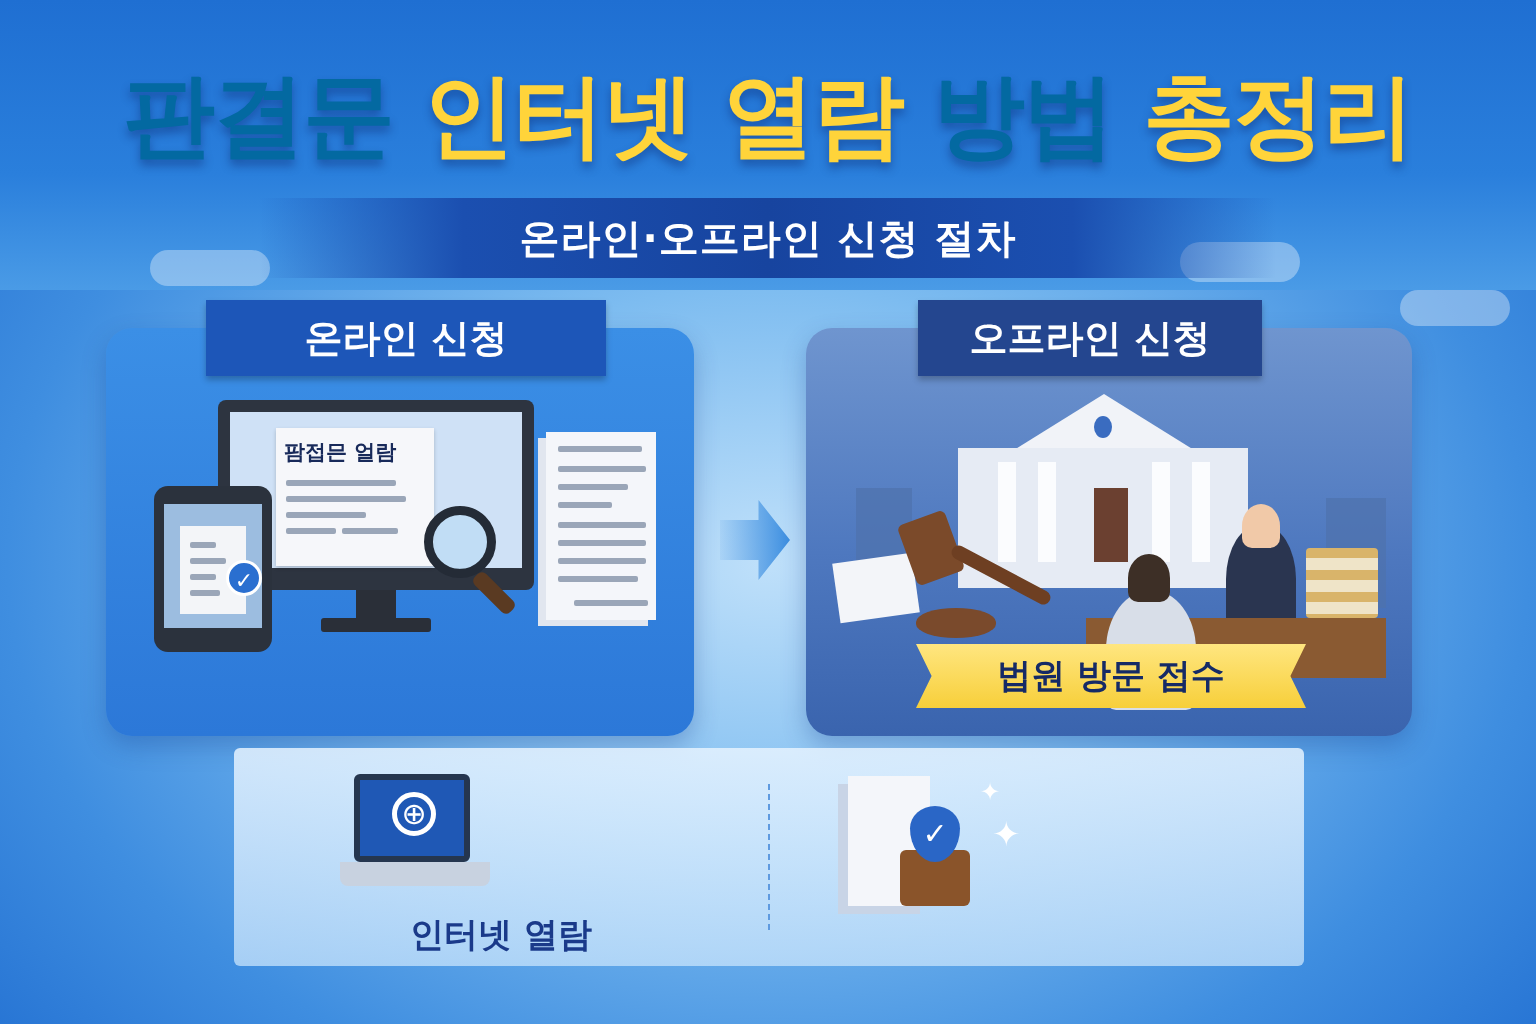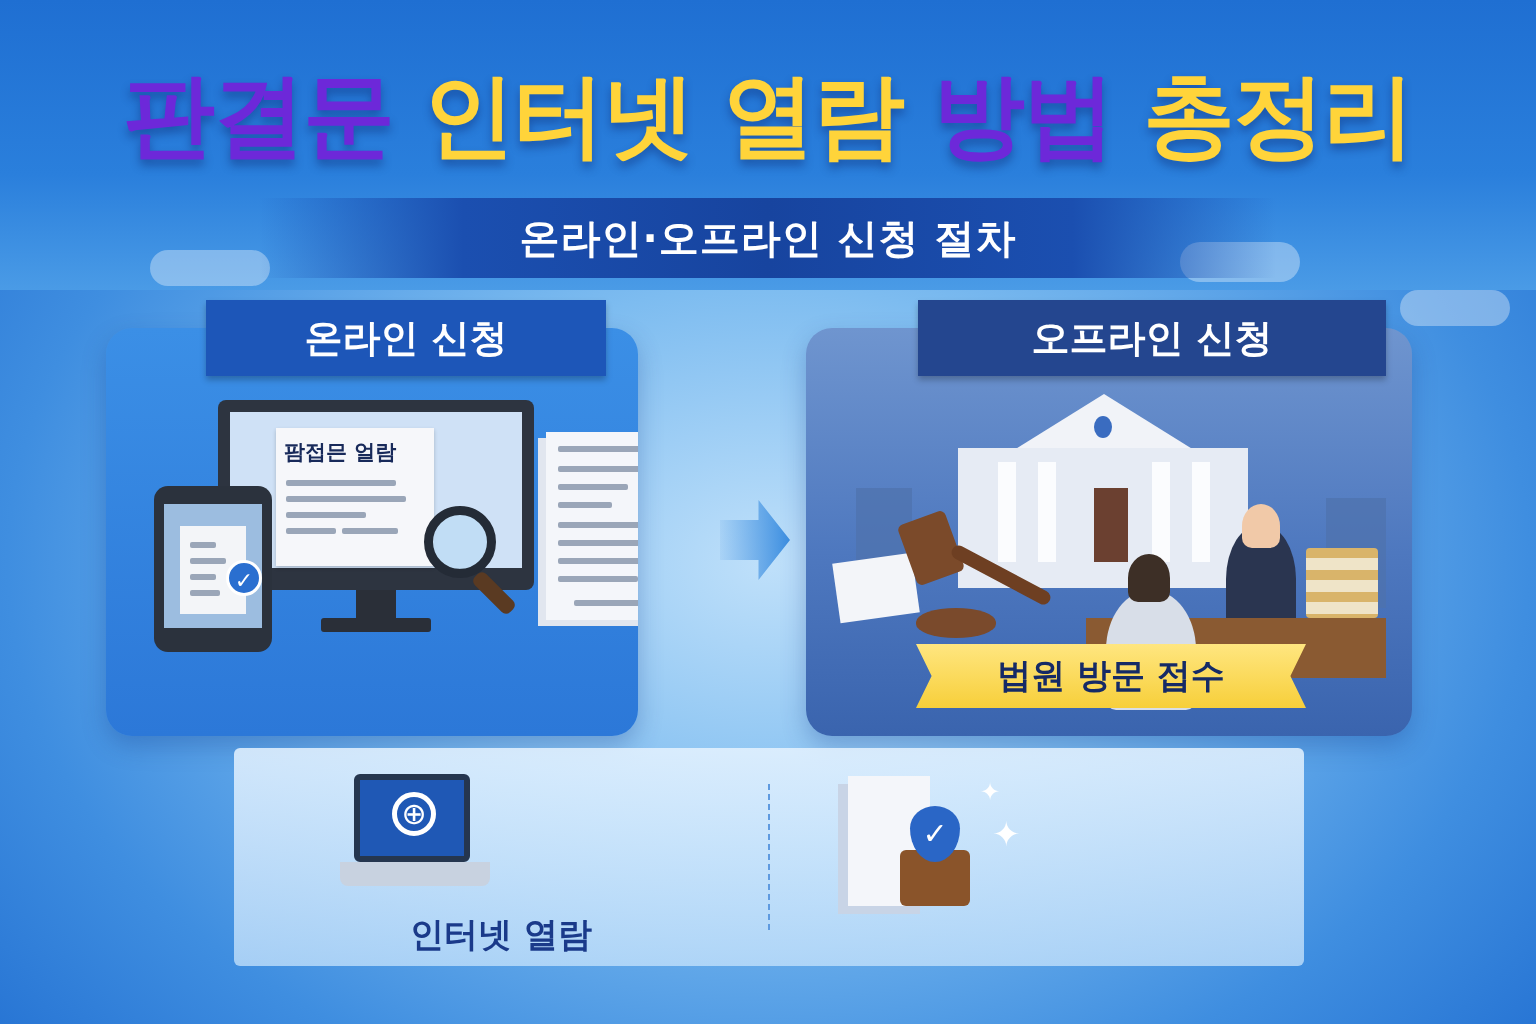--- a/index.html
+++ b/index.html
@@ -12,34 +12,34 @@
   .top-band {
     position: absolute; left: 0; top: 0; width: 1536px; height: 290px;
     background: linear-gradient(180deg, #1f6fd2 0%, #2a7fdc 60%, #4a9be6 100%);
   }
   .cloud { position: absolute; background: rgba(255,255,255,0.35); border-radius: 50px; }
   .title {
     position: absolute; left: 0; top: 70px; width: 1536px; text-align: center;
     font-weight: bold; font-size: 92px; letter-spacing: -2px; line-height: 1;
     text-shadow: 0 6px 10px rgba(10,40,110,0.45);
   }
-  .title .w { color: #6d28d9; }
+  .title .w { color: #0369a1; }
   .title .y { color: #ffd43a; }
   .subtitle-band {
     position: absolute; left: 260px; top: 198px; width: 1016px; height: 80px;
     background: linear-gradient(90deg, rgba(25,70,170,0) 0%, #1b4fb0 20%, #17449f 50%, #1b4fb0 80%, rgba(25,70,170,0) 100%);
     display: flex; align-items: center; justify-content: center;
   }
   .subtitle { color: #fff; font-size: 40px; font-weight: bold; letter-spacing: 1px; }
 
   .panel {
     position: absolute; top: 328px; height: 408px; border-radius: 26px;
     overflow: hidden; box-shadow: 0 10px 24px rgba(20,60,140,0.3);
   }
-  .panel.online { left: 106px; width: 532px; background: linear-gradient(180deg, #3b8fe6 0%, #2c78d8 100%); }
+  .panel.online { left: 106px; width: 588px; background: linear-gradient(180deg, #3b8fe6 0%, #2c78d8 100%); }
   .panel.offline { left: 806px; width: 606px; background: linear-gradient(180deg, #6f95cf 0%, #4e78bf 55%, #3a64ae 100%); }
   .panel-title {
     position: absolute; top: -28px; height: 76px; display: flex; align-items: center; justify-content: center;
     color: #fff; font-size: 38px; font-weight: bold; box-shadow: 0 4px 6px rgba(0,0,0,0.25);
   }
   .ribbon {
     position: absolute; bottom: 28px; height: 64px; display: flex; align-items: center; justify-content: center;
     background: linear-gradient(180deg, #ffe680, #f7cf3a);
     color: #152a66; font-size: 34px; font-weight: bold;
     clip-path: polygon(0 0, 100% 0, 96% 50%, 100% 100%, 0 100%, 4% 50%);
@@ -184,21 +184,21 @@
   <div class="books"></div>
   <div class="person" style="left:420px;top:196px;width:70px;height:110px;background:#2a3550;"></div>
   <div class="person" style="left:436px;top:176px;width:38px;height:44px;background:#f1c9a8;"></div>
   <div class="desk"></div>
   <div class="person" style="left:300px;top:262px;width:90px;height:120px;background:#d8dee8;"></div>
   <div class="person" style="left:322px;top:226px;width:42px;height:48px;background:#3d2f26;"></div>
   <div class="ribbon">
     <span>법원 방문 접수</span>
   </div>
 </section>
-<div class="panel-title" style="position:absolute;left:918px;top:300px;width:468px;height:76px;background:#24468f;">
+<div class="panel-title" style="position:absolute;left:918px;top:300px;width:344px;height:76px;background:#24468f;">
   <span>오프라인 신청</span>
 </div>
 
 <div class="bottom-strip">
   <div class="feature">
     <div class="f-icon laptop-screen"></div>
     <div class="f-icon globe">⊕</div>
     <div class="f-icon laptop-base"></div>
     <span class="feature-label">인터넷 열람</span>
   </div>

